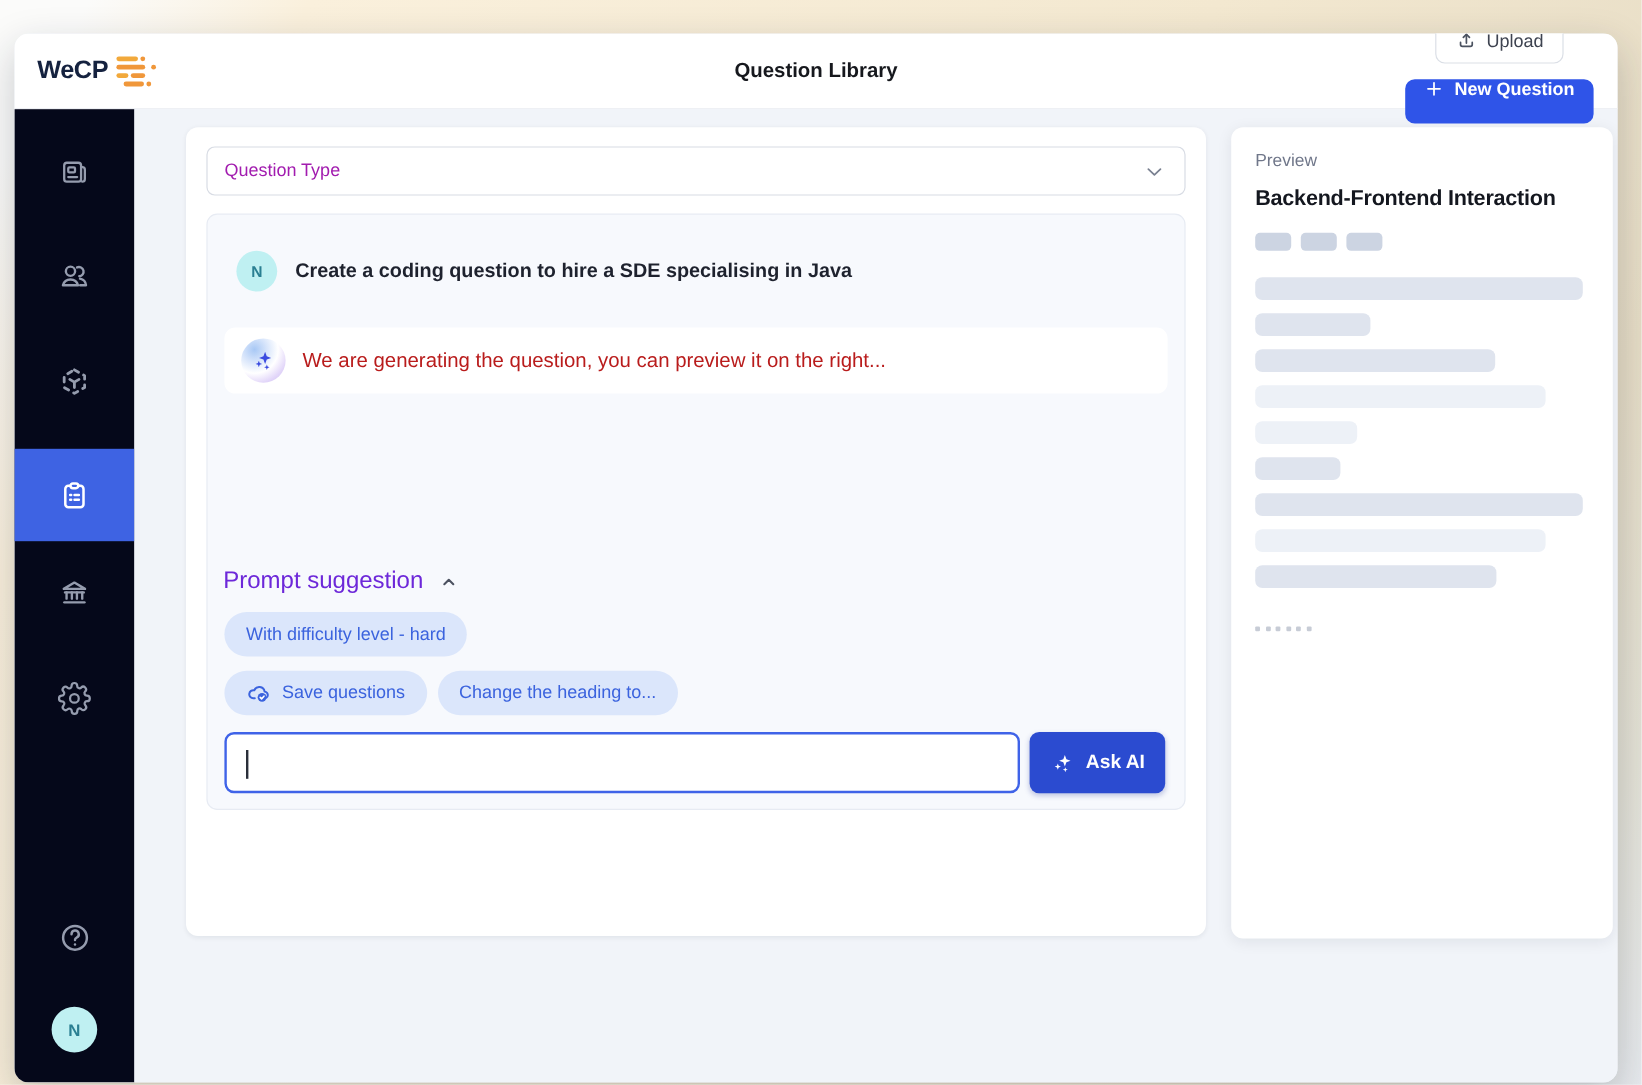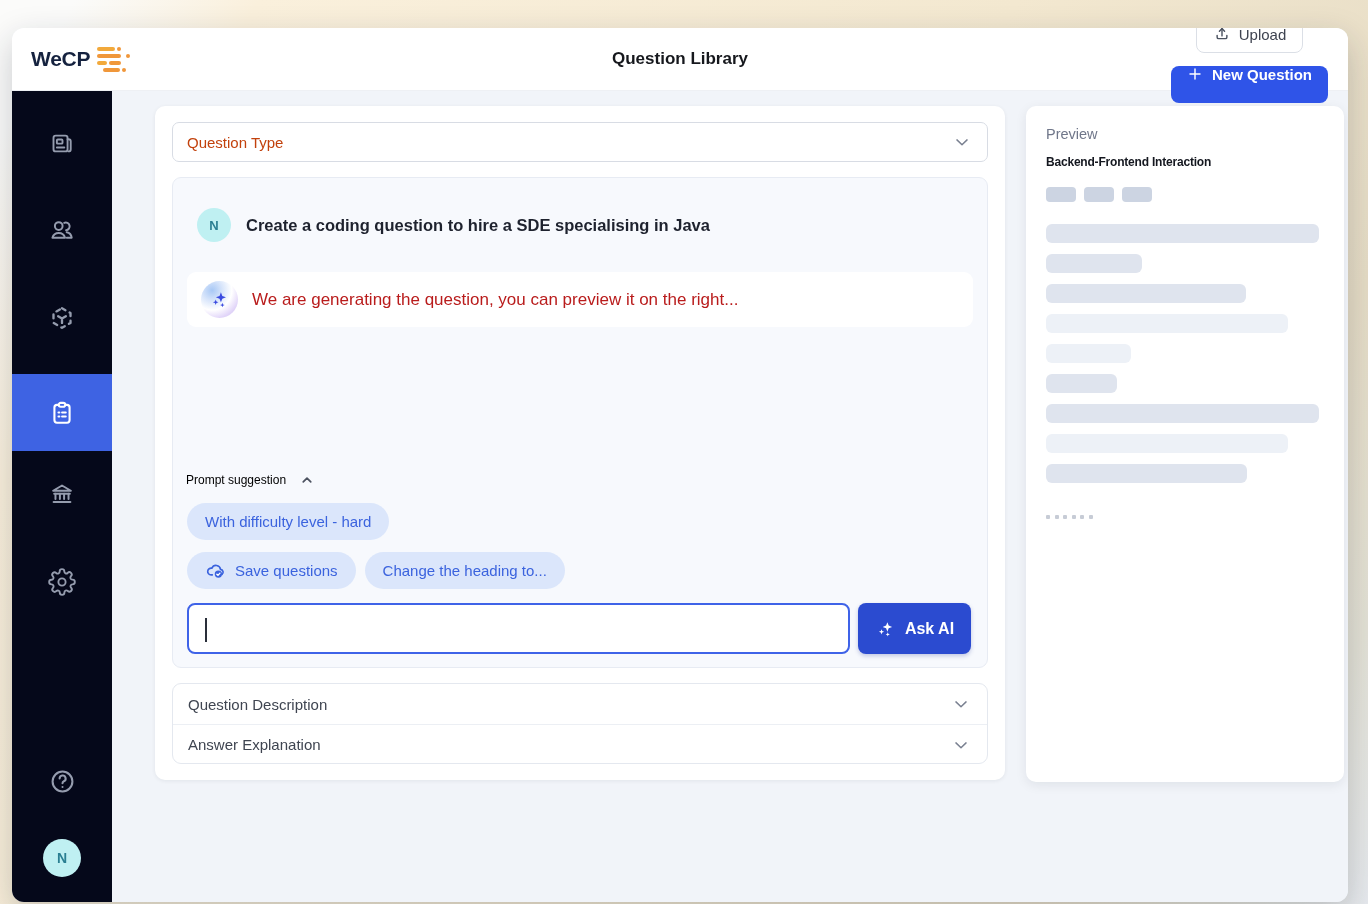--- a/index.html
+++ b/index.html
@@ -33,57 +33,57 @@
   .body-row{ display:flex; height:811px; }
   .sidebar{ width:100px; background:var(--sidebar-bg,#05081a); position:relative; flex:none;}
   .nav-item{ position:absolute; left:0; width:100px; height:52px; display:flex; align-items:center; justify-content:center; cursor:pointer;}
   .nav-item.active{ height:77px; background:var(--sidebar-active,#3e63e3);}
   .content{ flex:1; position:relative; background:#f1f4f9;}
   
   .main-card{ position:absolute; left:43px; top:15px; width:850px; height:674px; background:#fff; border-radius:10px;
     box-shadow:0 1px 4px rgba(16,24,40,.07); padding:16px 17px; display:flex; flex-direction:column;}
   .select-row{ height:41px; border:1px solid #d8dce4; border-radius:7px; background:#fff; display:flex; align-items:center;
     padding:0 14px; cursor:pointer;}
-  .select-label{ font-size:15px; color:#c2410c;}
+  .select-label{ font-size:15px; color:#a21caf;}
   .select-row .chev{ margin-left:auto;}
   .chat-panel{ margin-top:15px; height:497px; background:#f7f9fd; border:1px solid #e7ebf3; border-radius:9px;
     display:flex; flex-direction:column; overflow:hidden;}
   .user-row{ display:flex; align-items:center; gap:15px; margin:30px 14px 0 24px;}
   .avatar-sm{ width:34px; height:34px; border-radius:50%; background:var(--avatar-bg,#bff0f2); color:var(--avatar-text,#2a7f92);
     display:flex; align-items:center; justify-content:center; font-size:13px; font-weight:600; flex:none;}
   .user-msg{ font-size:16.5px; font-weight:700; color:#1e222e;}
   .ai-bubble{ margin:30px 14px 0 14px; background:#fff; border-radius:9px; min-height:55px; display:flex; align-items:center;
     gap:14px; padding:9px 14px;}
   .ai-avatar{ width:37px; height:37px; border-radius:50%; flex:none;
     background:radial-gradient(circle at 30% 25%,#a8c8f5 0%,#d9e6fb 28%,#ffffff 52%,#e2d6f9 75%,#c9b8f0 100%);
     display:flex; align-items:center; justify-content:center;}
   .ai-msg{ font-size:17px; color:#b91c1c;}
   .chat-spacer{ flex:1;}
   .prompt-label-row{ display:flex; align-items:center; gap:12px; margin:0 0 14px 13px; cursor:pointer;}
-  .prompt-label{ font-size:12px; color:#000000;}
+  .prompt-label{ font-size:20px; color:#6d28d9;}
   .chips-row{ display:flex; gap:9px; margin:0 14px 12px 14px; flex-wrap:nowrap;}
   .chip{ height:37px; display:flex; align-items:center; gap:8px; padding:0 18px; border-radius:19px;
     background:var(--chip-bg,#dbe6fb); color:var(--chip-text,#3b63de); font-size:15px; font-weight:500; cursor:pointer; white-space:nowrap; border:none;}
   .input-row{ display:flex; gap:8px; margin:2px 16px 13px 14px;}
   .ai-input{ flex:1; height:51px; border:2px solid #3f63e8; border-radius:8px; background:#fff; position:relative; cursor:text;}
   .caret{ position:absolute; left:16px; top:13px; width:1.5px; height:24px; background:#2a2f3a; animation:blink 1.1s step-end infinite;}
   @keyframes blink{ 50%{opacity:0;} }
   .btn-ask{ width:113px; height:51px; border:none; border-radius:8px; background:var(--ask-ai-blue,#2b4bd0); color:#fff;
     font-size:16px; font-weight:600; display:flex; align-items:center; justify-content:center; gap:8px; cursor:pointer;
     box-shadow:0 2px 4px rgba(30,50,150,.25);}
   .accordion{ margin-top:15px; border:1px solid #e4e8ef; border-radius:9px; background:#fff; overflow:hidden;}
   .acc-row{ height:40px; display:flex; align-items:center; padding:0 15px; cursor:pointer;}
   .acc-row + .acc-row{ border-top:1px solid #eceff4;}
   .acc-label{ font-size:15px; color:#3f4551;}
   .acc-row .chev{ margin-left:auto;}
   
   .preview-card{ position:absolute; left:914px; top:15px; width:318px; height:676px; background:#fff; border-radius:10px;
     box-shadow:0 3px 12px rgba(16,24,40,.08); padding:20px;}
   .preview-label{ font-size:14.5px; color:#70778a;}
-  .preview-title{ margin-top:13px; font-size:12px; font-weight:700; color:#14171f; letter-spacing:-.2px;}
+  .preview-title{ margin-top:13px; font-size:18px; font-weight:700; color:#14171f; letter-spacing:-.2px;}
   .sk-tags{ display:flex; gap:8px; margin-top:18px;}
   .sk-pill{ width:30px; height:15px; border-radius:4px; background:#ccd4e2;}
   .sk-bars{ margin-top:22px;}
   .sk-bar{ height:19px; border-radius:6px; margin-top:11px;}
   .sk-bar:first-child{ margin-top:0;}
   .sk-bar.dark{ background:var(--skeleton-dark,#dfe4ee);}
   .sk-bar.light{ background:var(--skeleton-light,#edf1f7);}
   .sk-dots{ display:flex; gap:4.5px; margin-top:32px;}
   .sk-dot{ width:4px; height:4px; border-radius:1px; background:#c7ccd6;}
   svg{ display:block;}
@@ -292,38 +292,20 @@
                   <path d="M13.5 4.5 L14.9 8.3 L18.7 9.7 L14.9 11.1 L13.5 14.9 L12.1 11.1 L8.3 9.7 L12.1 8.3 Z"></path>
                   <path d="M7.1 12.2 L7.85 14.3 L9.95 15.05 L7.85 15.8 L7.1 17.9 L6.35 15.8 L4.25 15.05 L6.35 14.3 Z"></path>
                   <path d="M13.9 15.6 L14.5 17.3 L16.2 17.9 L14.5 18.5 L13.9 20.2 L13.3 18.5 L11.6 17.9 L13.3 17.3 Z"></path>
                 </svg>
               </span>
               <span>Ask AI</span>
             </button>
           </div>
         </div>
 
-        <div class="accordion">
-          <div class="acc-row">
-            <span class="acc-label">Question Description</span>
-            <span class="chev">
-              <svg width="22" height="22" viewBox="0 0 24 24" fill="none" stroke="#7a8191" stroke-width="1.6" stroke-linecap="round" stroke-linejoin="round">
-                <path d="M6.5 9.7 L12 15 L17.5 9.7"></path>
-              </svg>
-            </span>
-          </div>
-          <div class="acc-row">
-            <span class="acc-label">Answer Explanation</span>
-            <span class="chev">
-              <svg width="22" height="22" viewBox="0 0 24 24" fill="none" stroke="#7a8191" stroke-width="1.6" stroke-linecap="round" stroke-linejoin="round">
-                <path d="M6.5 9.7 L12 15 L17.5 9.7"></path>
-              </svg>
-            </span>
-          </div>
-        </div>
       </div>
 
       <div class="preview-card">
         <div class="preview-label">Preview</div>
         <div class="preview-title">Backend-Frontend Interaction</div>
         <div class="sk-tags">
             <div class="sk-pill"></div>
             <div class="sk-pill"></div>
             <div class="sk-pill"></div>
           </div>

